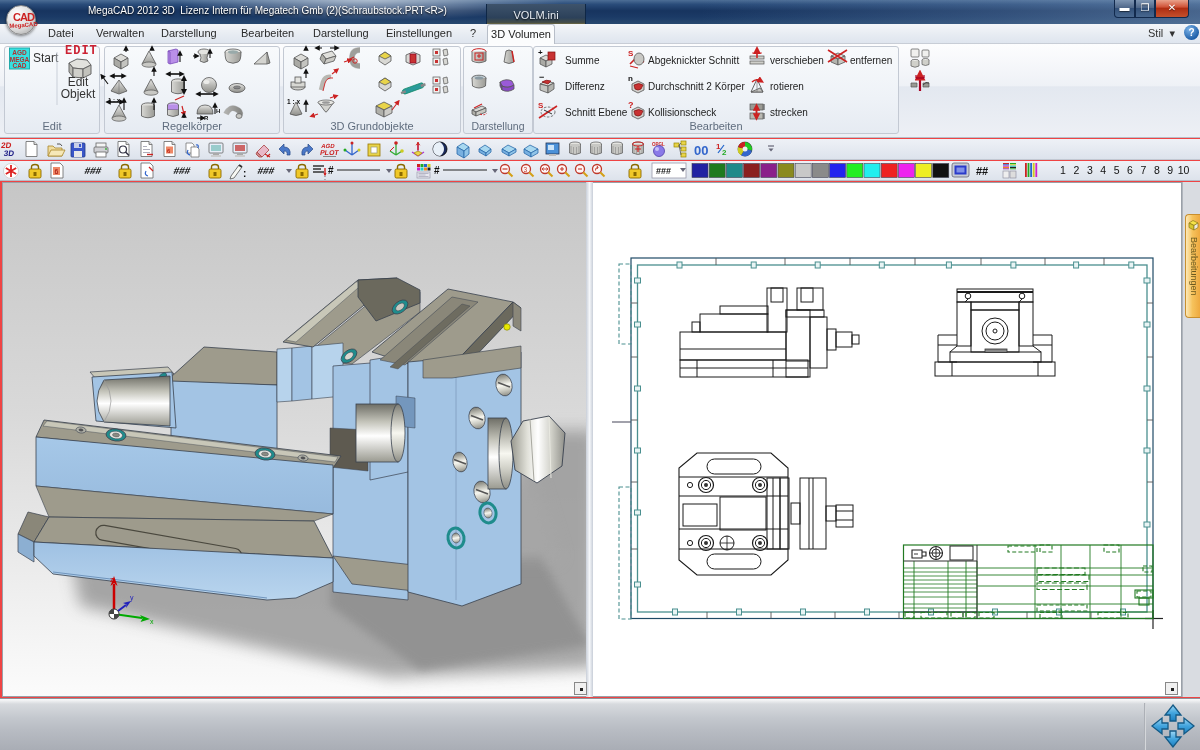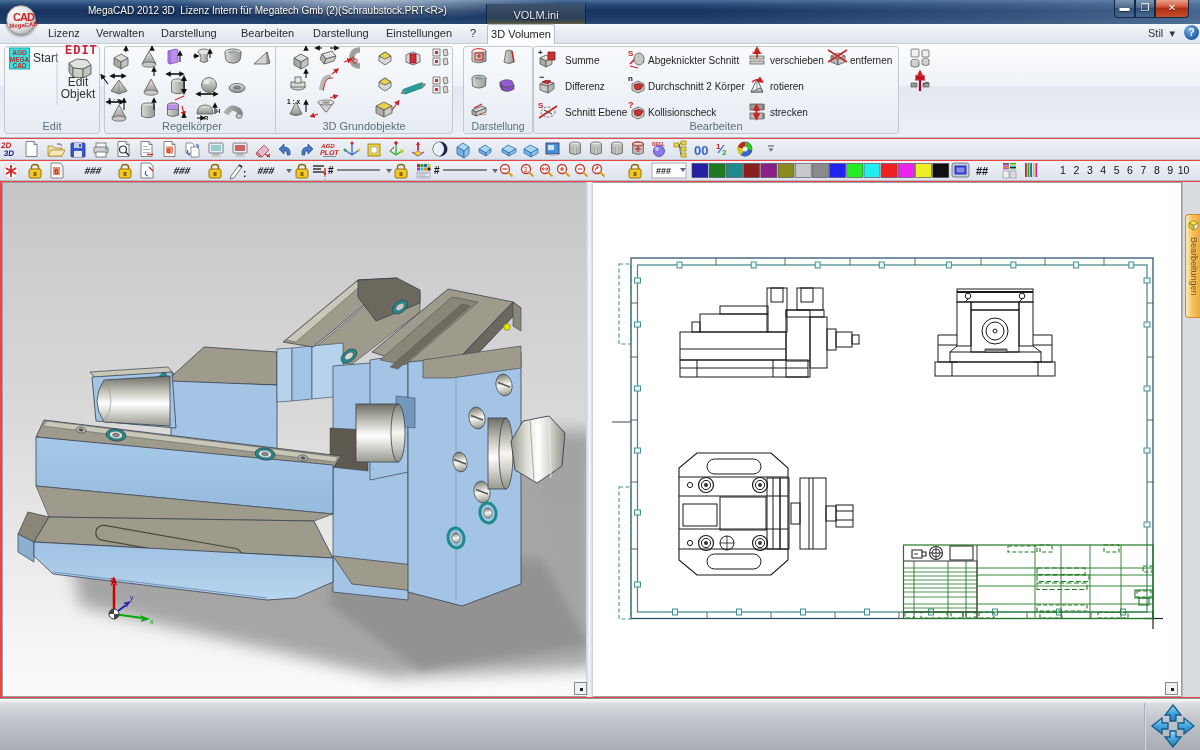--- a/index.html
+++ b/index.html
@@ -60,21 +60,21 @@
         <span class="glyph">▬</span>
       </div>
       <div class="mx">
         <span class="glyph">❐</span>
       </div>
       <div class="cl">
         <span class="glyph">✕</span>
       </div>
     </div>
   <div id="menurow">
-    <span style="left:48px">Lizenz</span>
+    <span style="left:48px">Datei</span>
       <span style="left:96px">Verwalten</span>
       <span style="left:161px">Darstellung</span>
       <span style="left:241px">Bearbeiten</span>
       <span style="left:313px">Darstellung</span>
       <span style="left:386px">Einstellungen</span>
       <span style="left:470px">?</span>
   </div>
   <div id="tabactive">3D Volumen</div>
   <div id="stil">Stil &nbsp;▾</div>
   <div id="helpbtn">?</div>
@@ -82,21 +82,21 @@
       <div class="t1">CAD</div>
       <div class="t2">MegaCAD</div>
     </div>
   <div id="ribbon">
     <div class="grp" style="left:4px;width:96px">
         <div class="lbl">Edit</div>
       </div>
     <div class="grp" style="left:104px;width:176px">
         <div class="lbl">Regelkörper</div>
       </div>
-    <div class="grp" style="left:275px;width:178px">
+    <div class="grp" style="left:283px;width:178px">
         <div class="lbl">3D Grundobjekte</div>
       </div>
     <div class="grp" style="left:463px;width:70px">
         <div class="lbl" style="font-size:10.5px">Darstellung</div>
       </div>
     <div class="grp" style="left:533px;width:366px">
         <div class="lbl">Bearbeiten</div>
       </div>
   </div>
   <div id="tb1"></div>

